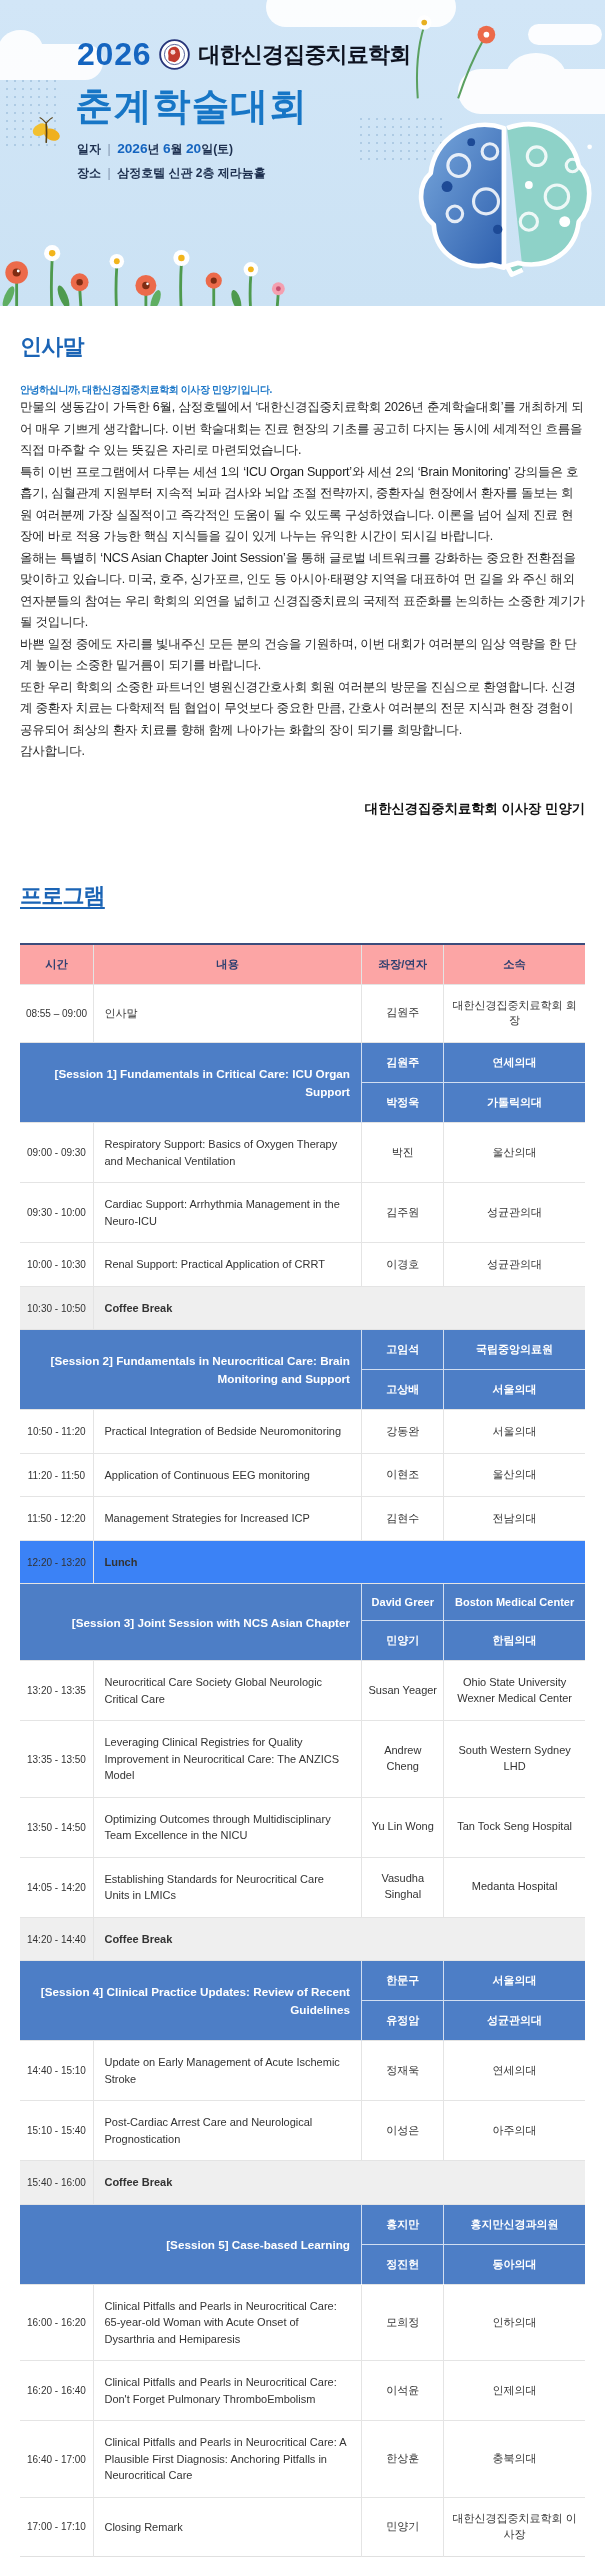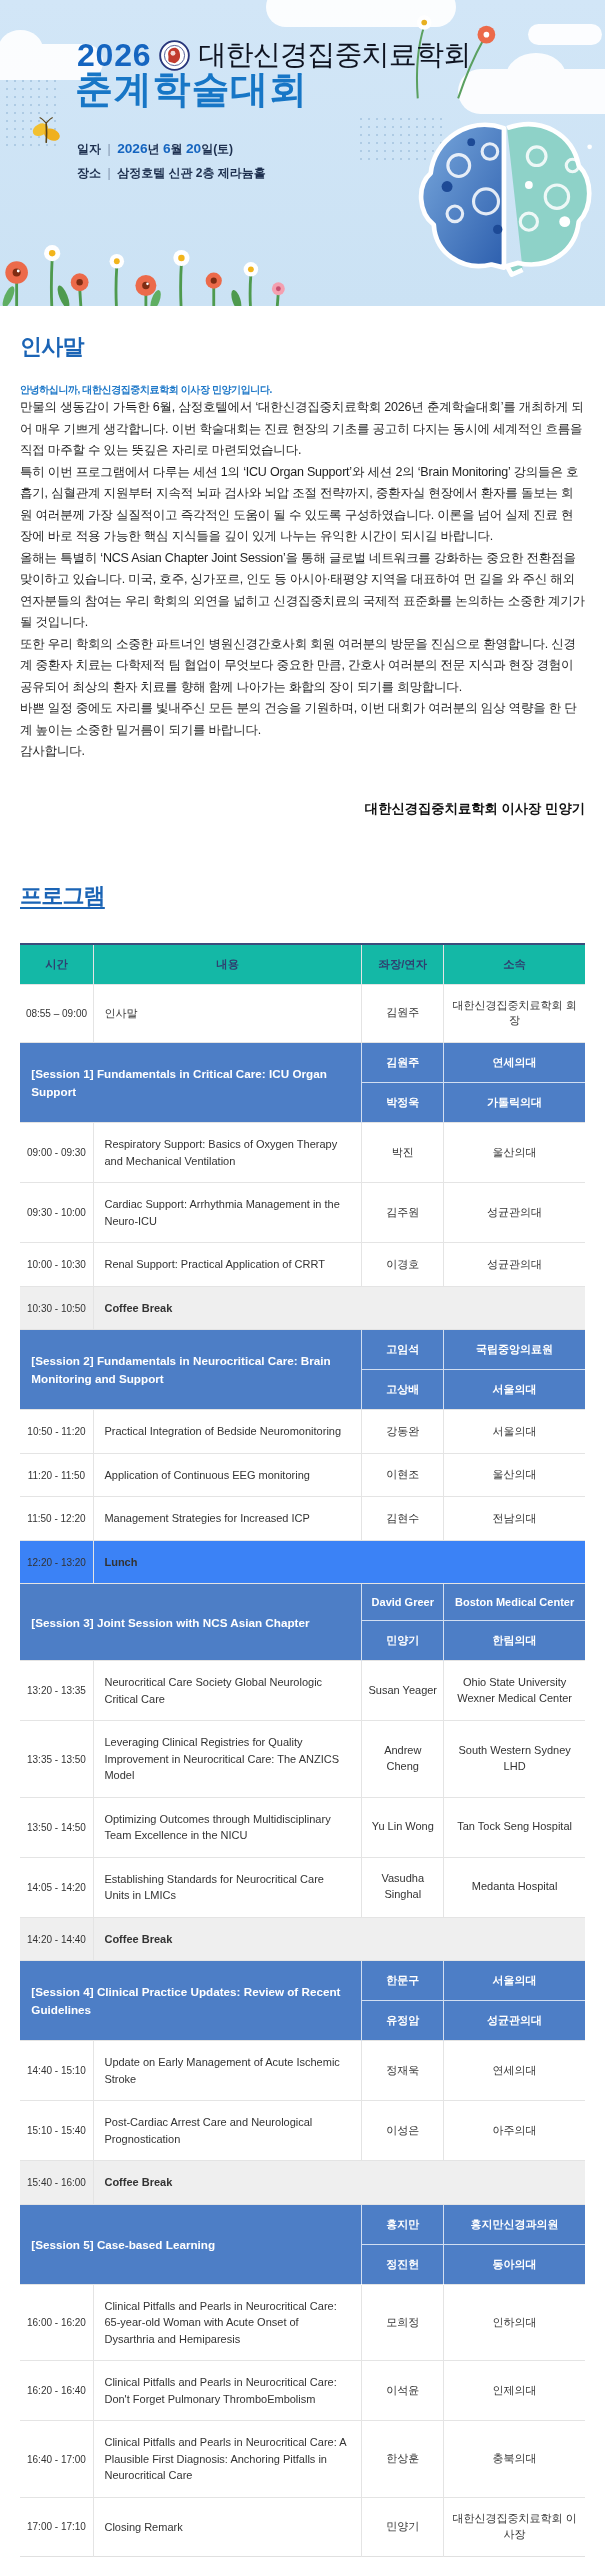--- a/index.html
+++ b/index.html
@@ -6,22 +6,22 @@
   body { background:#ffffff; font-family:"Liberation Sans","DejaVu Sans",sans-serif; }
   .page { width:605px; margin:0 auto; background:#fff; overflow:hidden; }
 
   
   .hero { position:relative; height:306px; background:linear-gradient(#d2e6f7,#cbe2f4); overflow:hidden; }
   .cloud { position:absolute; background:#fff; opacity:.92; border-radius:806px; z-index:0; }
   .cloud i { position:absolute; background:#fff; border-radius:50%; }
   .dots { position:absolute; background-image:radial-gradient(#aecbe4 1.3px, transparent 1.5px); background-size:8px 8px; z-index:0; }
   .hero-title-row { position:absolute; left:77px; top:36px; display:flex; align-items:center; gap:8px; z-index:2; }
   .hero-year { font-size:32px; font-weight:800; color:#1565c0; letter-spacing:0.8px; }
-  .hero-society { font-size:28px; font-weight:400; color:#0e1320; letter-spacing:-0.8px; }
-  .hero-main-title { position:absolute; left:75px; top:64px; font-size:38px; font-weight:800; color:#1776c6; letter-spacing:0.8px; z-index:2; }
+  .hero-society { font-size:22px; font-weight:700; color:#0e1320; letter-spacing:-0.8px; }
+  .hero-main-title { position:absolute; left:75px; top:81px; font-size:38px; font-weight:800; color:#1776c6; letter-spacing:0.8px; z-index:2; }
   .hero-info { position:absolute; left:77px; top:136px; z-index:2; font-size:12px; font-weight:700; color:#1d2f4e; line-height:1.9; }
   .info-line .sep { color:#7f93ad; margin:0 6.5px; font-weight:400; }
   .info-value .accent { color:#1565c0; font-size:13.7px; font-weight:800; }
   .brain { position:absolute; right:6.5px; top:111px; width:187px; z-index:1; }
   .flowers-bottom { position:absolute; left:-6.5px; bottom:-6.5px; width:307px; z-index:1; }
   .butterfly { position:absolute; left:29px; top:115px; width:36px; z-index:1; }
   .flowers-top { position:absolute; left:400px; top:8px; width:109px; z-index:1; }
   .emblem { flex:none; }
 
   
@@ -32,32 +32,32 @@
   
   .greeting { padding-top:26px; }
   .greeting-sub { margin-top:21px; color:#1e78c8; font-size:10px; font-weight:700; letter-spacing:-0.4px; }
   .greeting p { font-size:12.5px; line-height:1.72; color:#1f1f1f; letter-spacing:-0.2px; }
   .signature { margin-top:37px; text-align:right; font-size:13.3px; font-weight:700; color:#101010; }
 
   
   .program { margin-top:63px; }
   .program-table { border-collapse:collapse; width:100%; margin-top:32px;
     border-top:2.4px solid #3c4c7c; border-bottom:0.8px solid #e0e0e0; }
-  .program-table thead th { background:#14b8a6; color:#2f4070; font-weight:700; padding:12px 14px; font-size:11.3px; }
+  .program-table thead th { background:#fca5a5; color:#2f4070; font-weight:700; padding:12px 14px; font-size:11.3px; }
   .program-table th:not(:first-child), .program-table td:not(:first-child) { border-left:0.8px solid #e4e4e4; }
   .program-table td { border-top:0.8px solid #e4e4e4; }
   .time-cell { padding:13px 3.2px; text-align:center; font-size:10px; color:#333; white-space:nowrap; }
   .content-cell { padding:13px 10.5px; font-size:11px; text-align:left; color:#333; line-height:1.5; }
   .content-cell.bold { font-weight:700;margin-top:30px; }
   .speaker-cell, .affil-cell { text-align:center; font-size:11px; padding:13px 4.8px; color:#333; line-height:1.45; }
   .break-row td { background:#efefef; }
   .lunch-row td { background:#3b82f6; }
   .session-row td { color:#fff; }
   .session-row.blue td { background:#4d7ec6; }
-  .session-title { font-size:11.7px; font-weight:700; padding:14.5px 11.3px; text-align:left; line-height:1.5; }
+  .session-title { font-size:11.7px; font-weight:700; padding:14.5px 11.3px; text-align:right; line-height:1.5; }
   .chair-name, .chair-affil { text-align:center; font-weight:700; font-size:11px; padding:12px 4.8px; }
   .session-row .chair-name, .session-row .chair-affil { border-left:1.6px solid rgba(255,255,255,.75) !important; }
   .session-row.sub td { border-top:1.6px solid rgba(255,255,255,.75); }
 </style>
 </head>
 <body>
 
 <div class="page">
 
   <div class="hero">
@@ -185,22 +185,22 @@
       </div>
     </div>
   </div>
 
   <div class="section greeting">
     <h2 class="section-title">인사말</h2>
     <div class="greeting-sub">안녕하십니까, 대한신경집중치료학회 이사장 민양기입니다.</div>
     <p>만물의 생동감이 가득한 6월, 삼정호텔에서 ‘대한신경집중치료학회 2026년 춘계학술대회’를 개최하게 되어 매우 기쁘게 생각합니다. 이번 학술대회는 진료 현장의 기초를 공고히 다지는 동시에 세계적인 흐름을 직접 마주할 수 있는 뜻깊은 자리로 마련되었습니다.</p>
     <p>특히 이번 프로그램에서 다루는 세션 1의 ‘ICU Organ Support’와 세션 2의 ‘Brain Monitoring’ 강의들은 호흡기, 심혈관계 지원부터 지속적 뇌파 검사와 뇌압 조절 전략까지, 중환자실 현장에서 환자를 돌보는 회원 여러분께 가장 실질적이고 즉각적인 도움이 될 수 있도록 구성하였습니다. 이론을 넘어 실제 진료 현장에 바로 적용 가능한 핵심 지식들을 깊이 있게 나누는 유익한 시간이 되시길 바랍니다.</p>
     <p>올해는 특별히 ‘NCS Asian Chapter Joint Session’을 통해 글로벌 네트워크를 강화하는 중요한 전환점을 맞이하고 있습니다. 미국, 호주, 싱가포르, 인도 등 아시아·태평양 지역을 대표하여 먼 길을 와 주신 해외 연자분들의 참여는 우리 학회의 외연을 넓히고 신경집중치료의 국제적 표준화를 논의하는 소중한 계기가 될 것입니다.</p>
+    <p>바쁜 일정 중에도 자리를 빛내주신 모든 분의 건승을 기원하며, 이번 대회가 여러분의 임상 역량을 한 단계 높이는 소중한 밑거름이 되기를 바랍니다.</p>
     <p>또한 우리 학회의 소중한 파트너인 병원신경간호사회 회원 여러분의 방문을 진심으로 환영합니다. 신경계 중환자 치료는 다학제적 팀 협업이 무엇보다 중요한 만큼, 간호사 여러분의 전문 지식과 현장 경험이 공유되어 최상의 환자 치료를 향해 함께 나아가는 화합의 장이 되기를 희망합니다.</p>
-    <p>바쁜 일정 중에도 자리를 빛내주신 모든 분의 건승을 기원하며, 이번 대회가 여러분의 임상 역량을 한 단계 높이는 소중한 밑거름이 되기를 바랍니다.</p>
     <p>감사합니다.</p>
     <div class="signature">대한신경집중치료학회 이사장 민양기</div>
   </div>
 
   <div class="section program">
     <h2 class="section-title underlined">프로그램</h2>
 
     <table class="program-table">
       <colgroup>
           <col style="width:13%">

